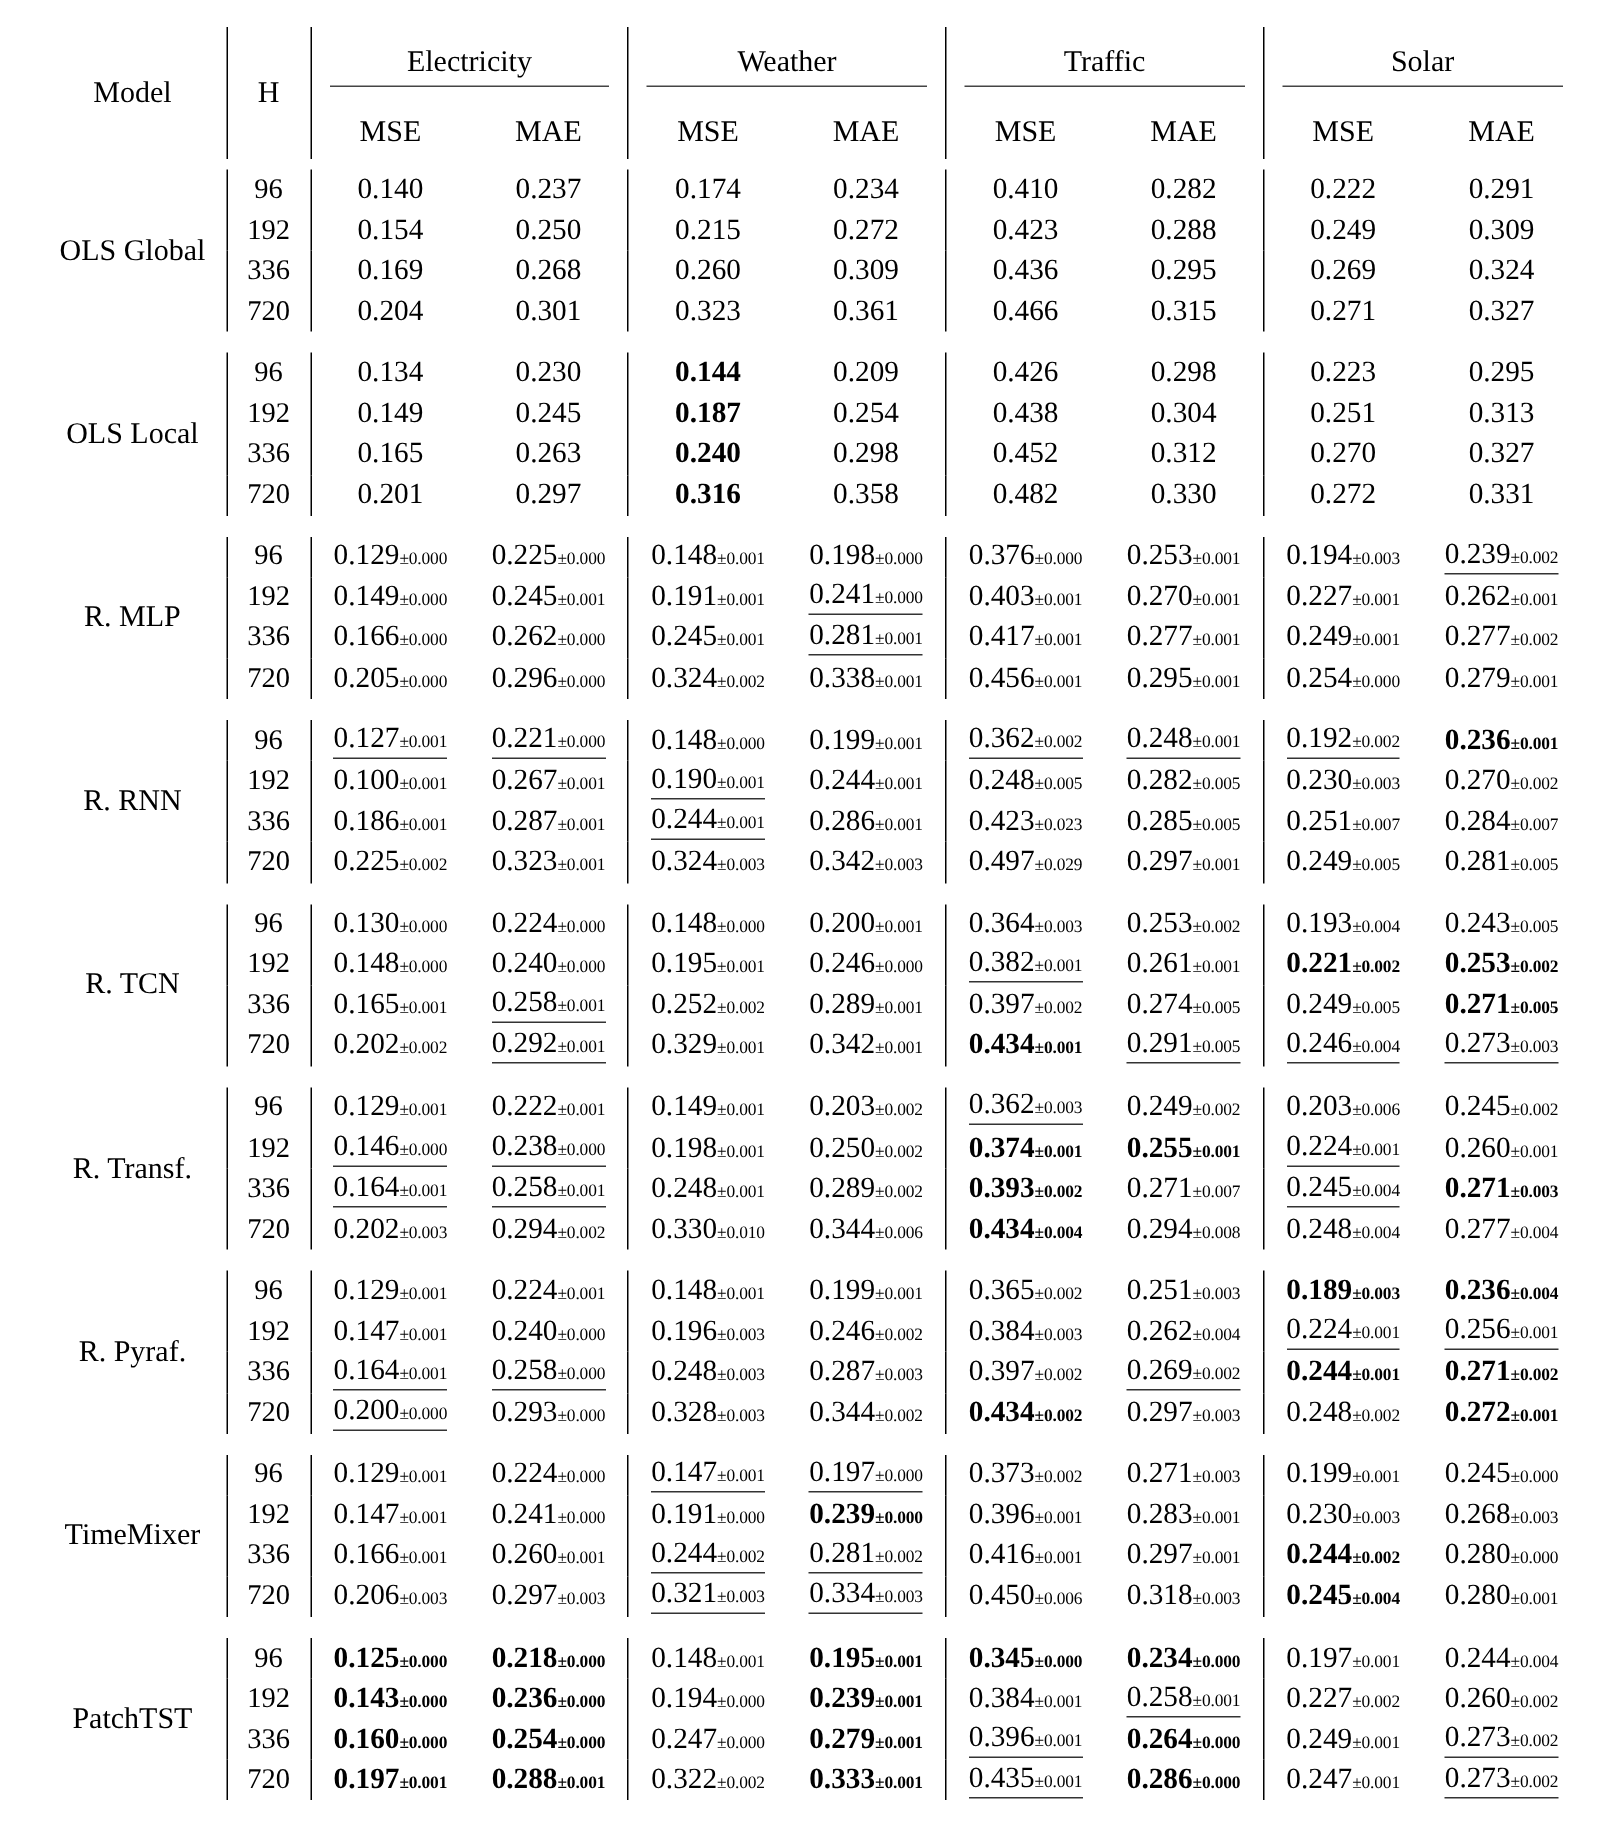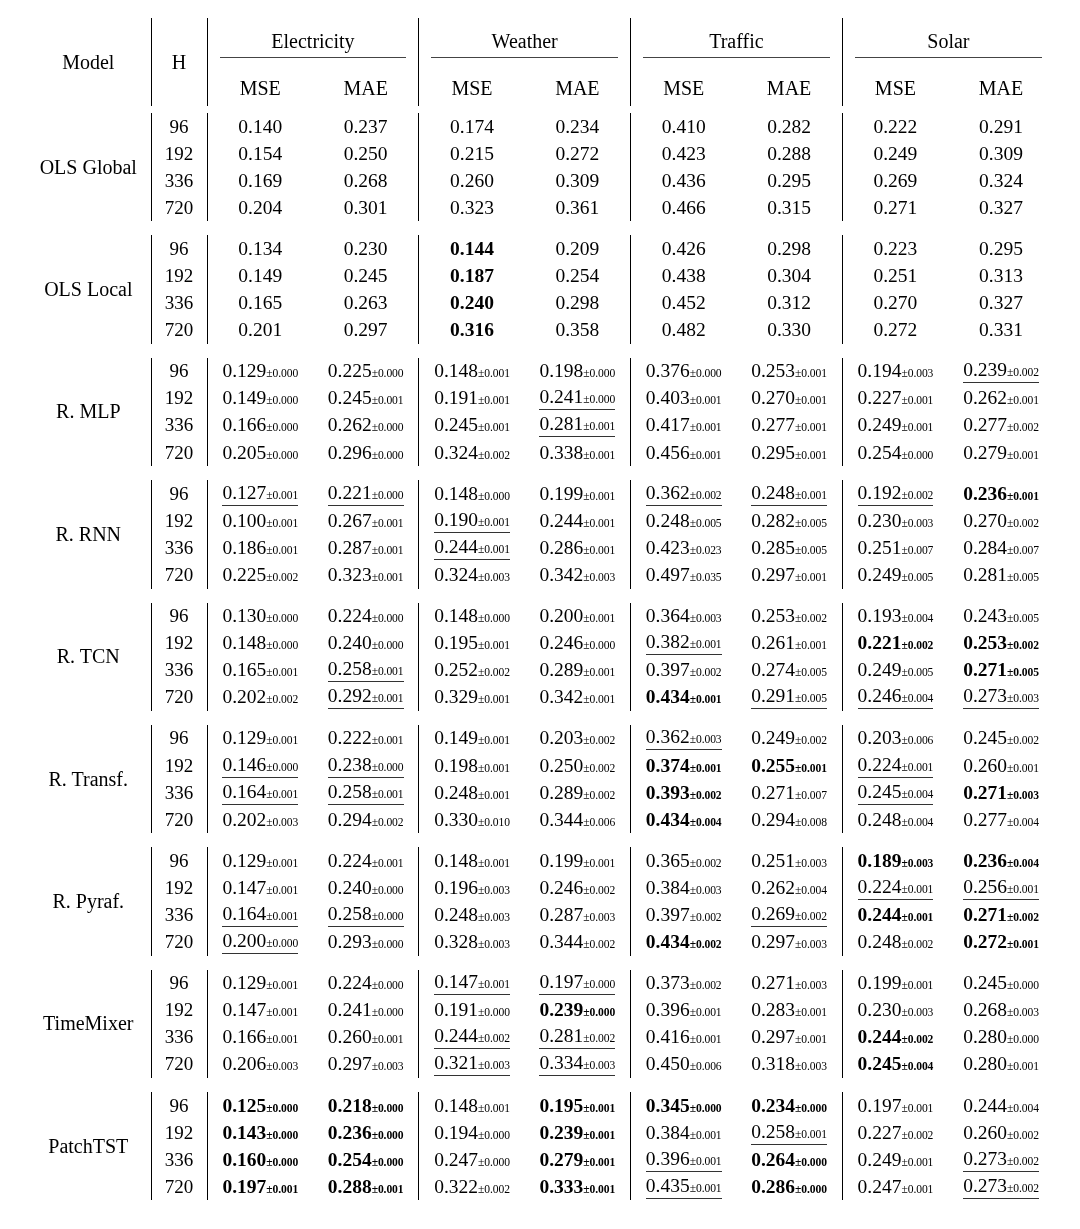--- a/index.html
+++ b/index.html
@@ -326,21 +326,21 @@
           <td class="val"><span class="num"><span class="m">0.285</span><span class="e">±0.005</span></span></td>
           <td class="val vsep-grp"><span class="num"><span class="m">0.251</span><span class="e">±0.007</span></span></td>
           <td class="val"><span class="num"><span class="m">0.284</span><span class="e">±0.007</span></span></td>
         </tr>
         <tr>
           <td class="h-cell vsep">720</td>
           <td class="val vsep-grp"><span class="num"><span class="m">0.225</span><span class="e">±0.002</span></span></td>
           <td class="val"><span class="num"><span class="m">0.323</span><span class="e">±0.001</span></span></td>
           <td class="val vsep-grp"><span class="num"><span class="m">0.324</span><span class="e">±0.003</span></span></td>
           <td class="val"><span class="num"><span class="m">0.342</span><span class="e">±0.003</span></span></td>
-          <td class="val vsep-grp"><span class="num"><span class="m">0.497</span><span class="e">±0.035</span></span></td>
+          <td class="val vsep-grp"><span class="num"><span class="m">0.497</span><span class="e">±0.029</span></span></td>
           <td class="val"><span class="num"><span class="m">0.297</span><span class="e">±0.001</span></span></td>
           <td class="val vsep-grp"><span class="num"><span class="m">0.249</span><span class="e">±0.005</span></span></td>
           <td class="val"><span class="num"><span class="m">0.281</span><span class="e">±0.005</span></span></td>
         </tr>
         <tr class="spacer">
           <td colspan="10"></td>
         </tr>
         <tr class="rule-thin">
           <td colspan="10"></td>
         </tr>

